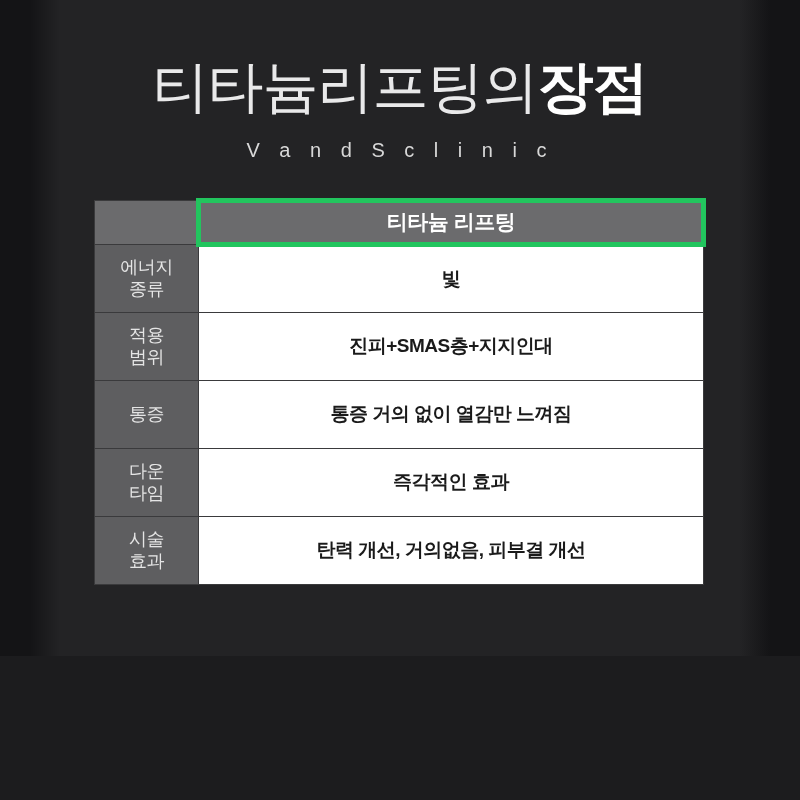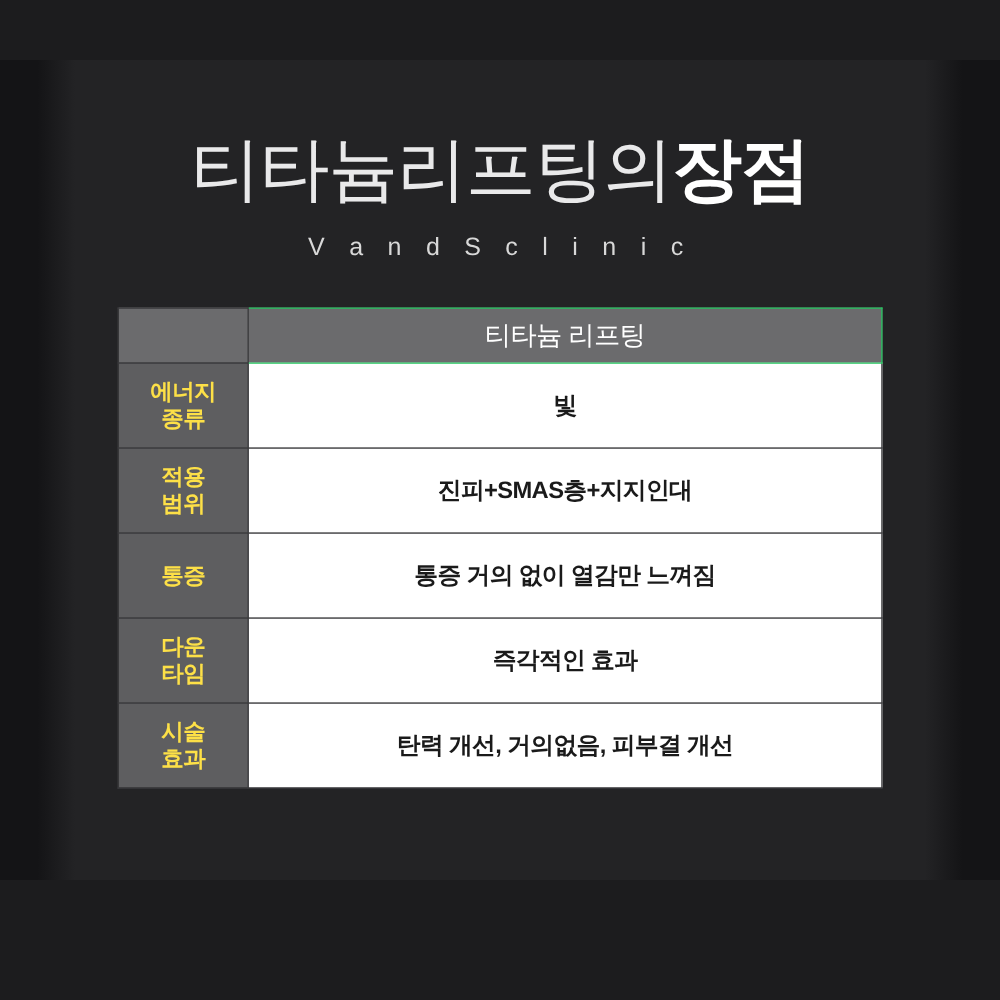--- a/index.html
+++ b/index.html
@@ -10,21 +10,20 @@
     height: 800px;
     background: #1c1c1e;
     font-family: "Liberation Sans", sans-serif;
   }
   .page {
     position: relative;
     width: 800px;
     height: 656px;
     background: #1f1f21;
     overflow: hidden;
-    margin-top: 48px;
   }
   
   .bg-band {
     position: absolute;
     left: 0; right: 0; top: 0; bottom: 0;
     background: linear-gradient(90deg,
       #141416 0px, #141416 30px,
       #232325 60px, #232325 740px,
       #141416 770px, #141416 800px);
   }
@@ -67,33 +66,33 @@
     table-layout: fixed;
   }
   table.spec th.head-label {
     width: 104px;
     background: #6b6b6d;
     border: 1px solid #3a3a3c;
     height: 44px;
   }
   table.spec th.head-title {
     background: #6b6b6d;
-    border: 1px solid #22c55e;
+    border: 5px solid #22c55e;
     color: #ffffff;
     font-size: 21px;
-    font-weight: 400;
+    font-weight: 700;
     height: 44px;
     letter-spacing: -0.5px;
   }
   table.spec td.rowlabel {
     width: 104px;
     background: #5e5e60;
-    color: #fde047;
+    color: #e5e5e5;
     font-size: 18px;
-    font-weight: 700;
+    font-weight: 400;
     text-align: center;
     border: 1px solid #3a3a3c;
     line-height: 1.25;
     letter-spacing: -0.5px;
     padding: 6px 2px;
   }
   table.spec td.rowvalue {
     background: #ffffff;
     color: #1a1a1a;
     font-size: 19px;

